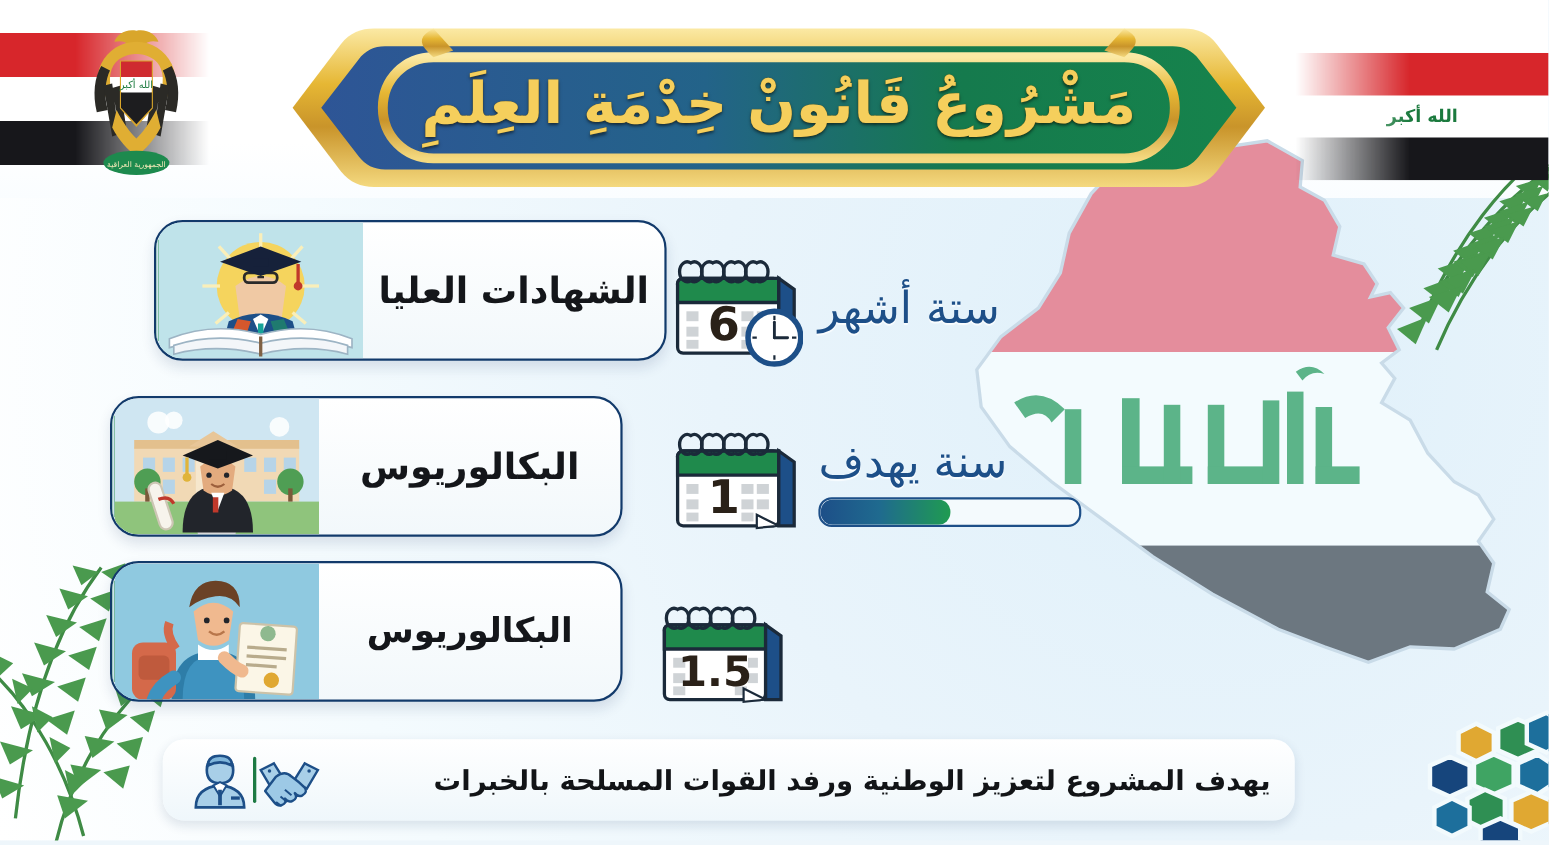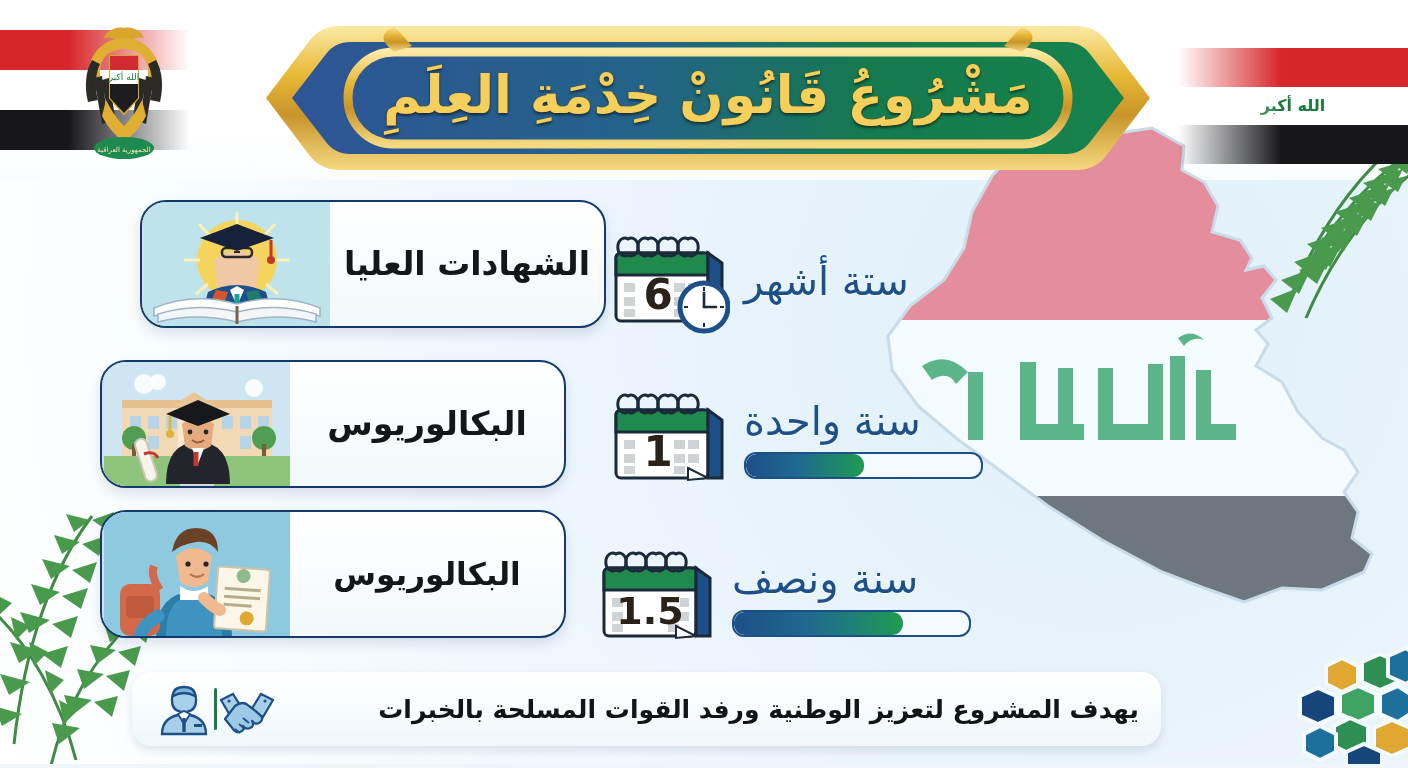--- a/index.html
+++ b/index.html
@@ -106,21 +106,21 @@
   .bar{
     width:235px;height:23px;border-radius:12px;background:#f4fafd;
     border:2px solid #1d4f88;position:relative;overflow:hidden;
   }
   .bar .fill{
     position:absolute;left:0;top:0;height:100%;border-radius:11px;
     background:linear-gradient(90deg,#1d4f88 0%,#1f6a8f 45%,#1f9b51 100%);
   }
   
   .footer{
-    position:absolute;left:132px;top:672px;width:985px;height:74px;border-radius:20px;
+    position:absolute;left:148px;top:672px;width:985px;height:74px;border-radius:20px;
     background:linear-gradient(180deg,#ffffff 0%,#eff7fb 100%);
     box-shadow:0 4px 10px rgba(20,50,90,.12);
     display:flex;flex-direction:row-reverse;align-items:center;
     padding:0 22px;z-index:7;
   }
   .footer .ftext{
     flex:1;text-align:right;font-size:25px;font-weight:700;color:#121417;
     white-space:nowrap;
   }
   .ficon{width:60px;height:54px;flex:0 0 60px;}
@@ -516,21 +516,21 @@
           <rect x="74" y="58" width="11" height="9"></rect>
             <rect x="74" y="72" width="11" height="9"></rect>
           <rect x="24" y="84" width="11" height="8"></rect>
             <rect x="74" y="84" width="11" height="8"></rect>
         </g>
         <text x="58" y="84" font-size="42" font-weight="bold" text-anchor="middle" fill="#2a2118" font-family="DejaVu Sans, sans-serif">1</text>
         <path d="M88,86 l20,10 l-20,2 Z" fill="#ffffff" stroke="#1b2a3a" stroke-width="2"></path>
       </svg>
     </div>
     <div class="col">
-      <div class="dutext">سنة واحدة</div>
+      <div class="dutext">سنة يهدف</div>
       <div class="bar">
         <div class="fill" style="width:50%"></div>
       </div>
     </div>
   </div>
 
   <div class="durow d3">
     <div class="cal">
       <svg viewBox="0 0 130 112" aria-hidden="true">
         <rect x="16" y="28" width="92" height="68" rx="5" fill="#ffffff" stroke="#1b2a3a" stroke-width="3"></rect>
@@ -547,26 +547,20 @@
             <rect x="24" y="72" width="11" height="9"></rect>
           <rect x="92" y="58" width="9" height="9"></rect>
             <rect x="92" y="72" width="9" height="9"></rect>
           <rect x="24" y="84" width="11" height="8"></rect>
             <rect x="80" y="84" width="11" height="8"></rect>
         </g>
         <text x="62" y="84" font-size="38" font-weight="bold" text-anchor="middle" fill="#2a2118" font-family="DejaVu Sans, sans-serif">1.5</text>
         <path d="M88,86 l20,10 l-20,2 Z" fill="#ffffff" stroke="#1b2a3a" stroke-width="2"></path>
       </svg>
     </div>
-    <div class="col">
-      <div class="dutext">سنة ونصف</div>
-      <div class="bar">
-        <div class="fill" style="width:72%"></div>
-      </div>
-    </div>
   </div>
 
   <div class="footer">
     <div class="ficon">
       <svg viewBox="0 0 60 54" aria-hidden="true">
         <path d="M30,6 q12,0 12,12 q0,12 -12,12 q-12,0 -12,-12 q0,-12 12,-12 Z" fill="#a8cfe8" stroke="#1d4f88" stroke-width="2.4"></path>
         <path d="M19,14 q11,-6 22,0 q0,-9 -11,-9 q-11,0 -11,9 Z" fill="#7fb6db" stroke="#1d4f88" stroke-width="2.4"></path>
         <path d="M8,52 q0,-18 22,-20 q22,2 22,20 Z" fill="#a8cfe8" stroke="#1d4f88" stroke-width="2.4"></path>
         <path d="M24,32 l6,10 l6,-10 l-6,-3 Z" fill="#ffffff" stroke="#1d4f88" stroke-width="1.8"></path>
         <path d="M30,36 l0,14" stroke="#1d4f88" stroke-width="3.4"></path>

